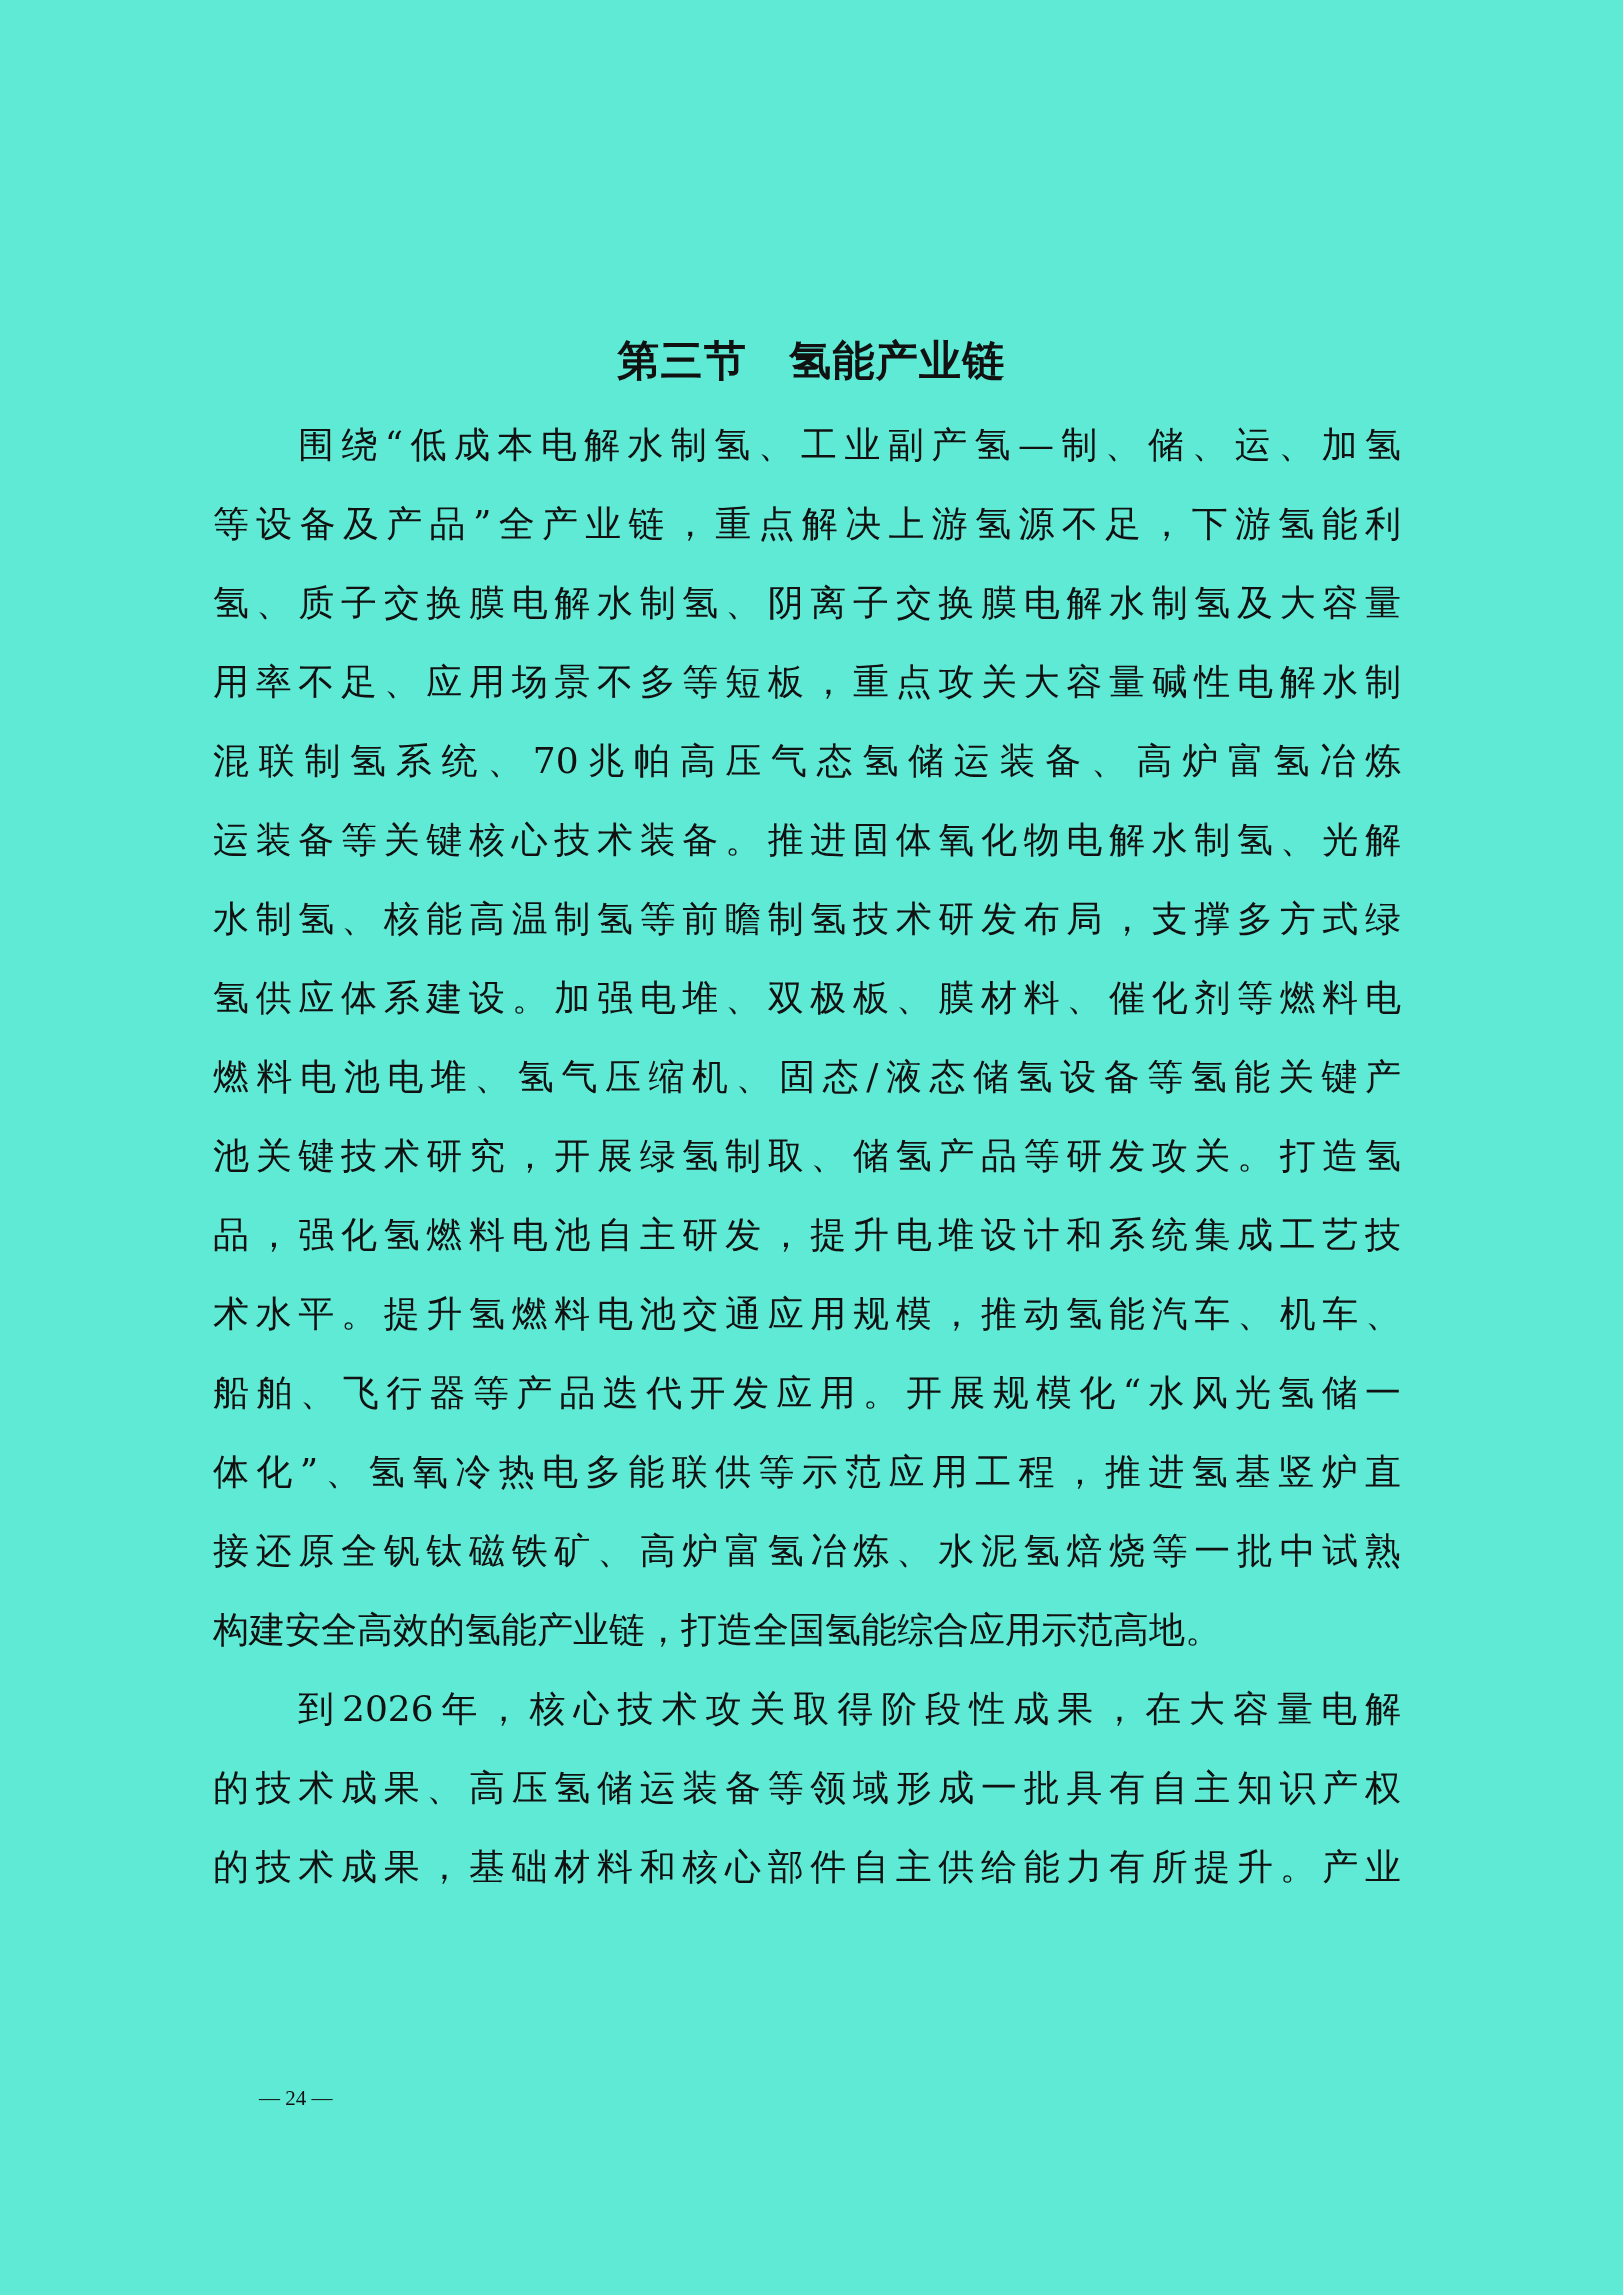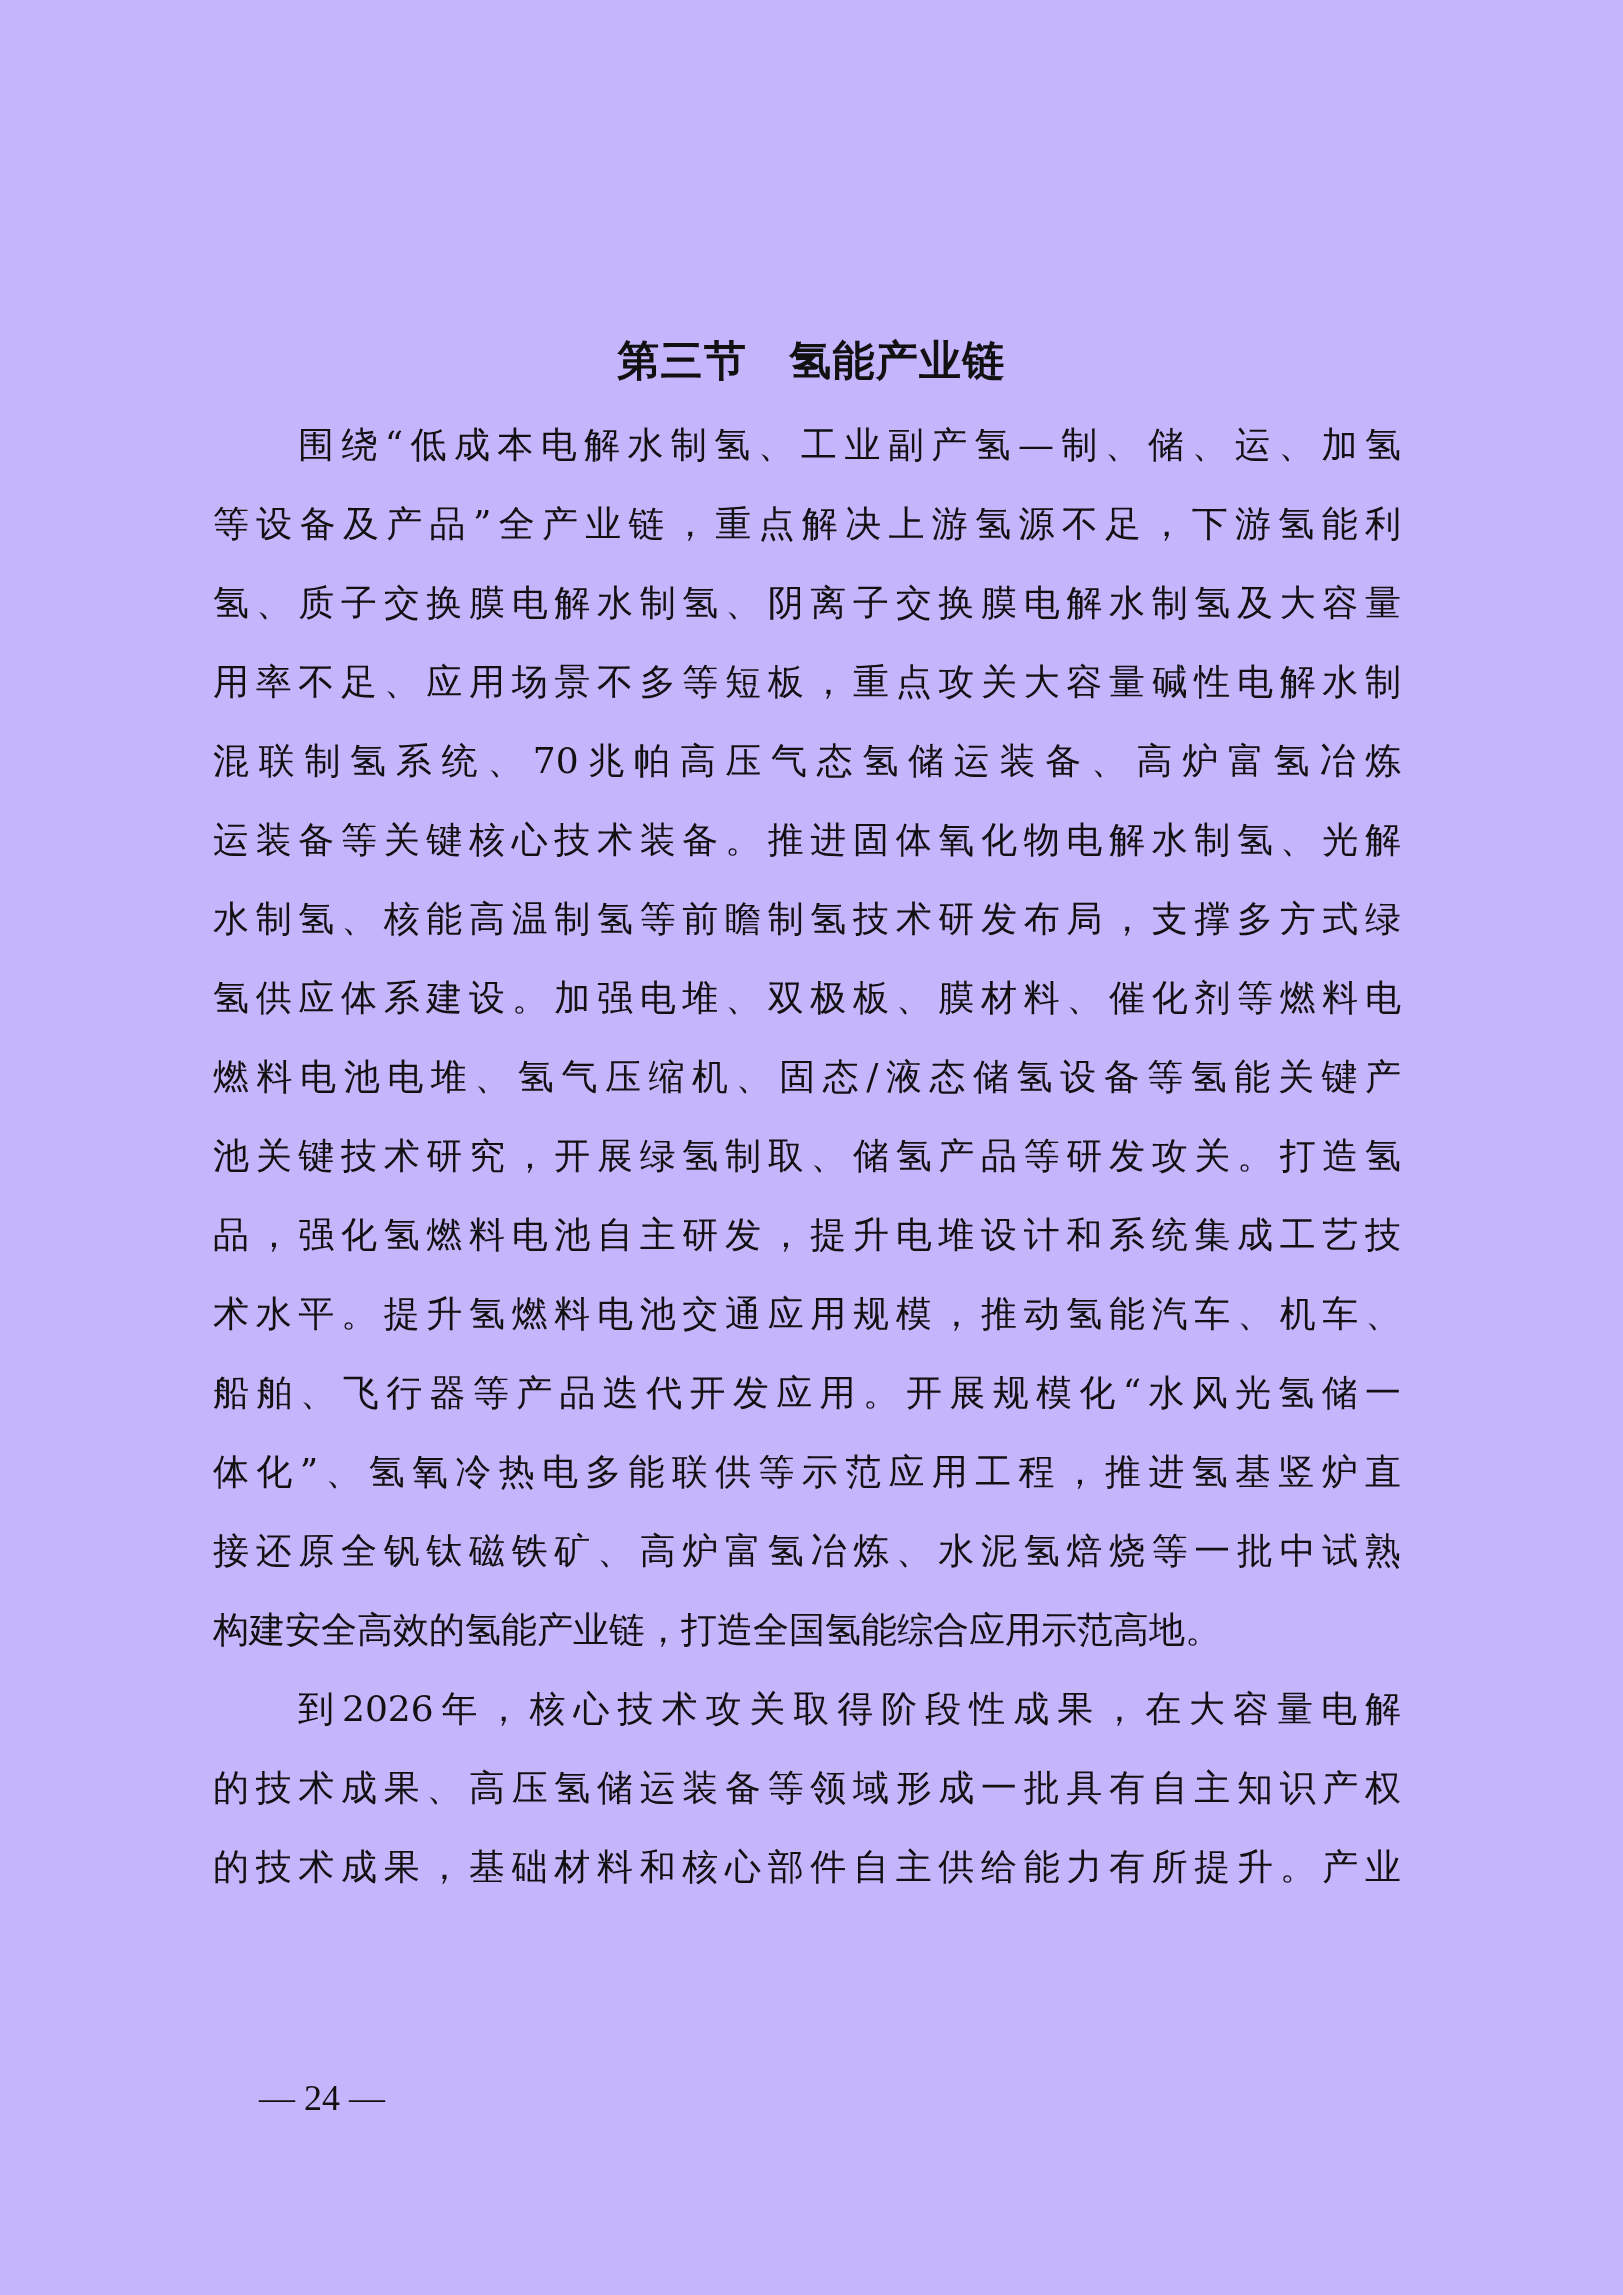--- a/index.html
+++ b/index.html
@@ -1,28 +1,28 @@
 <!DOCTYPE html>
 <html style="font-size:10.5px"><head>
 <meta charset="utf-8">
 <style>
   html, body { margin: 0; padding: 0; background: #ffffff; }
   body { width: 1623px; height: 2295px; position: relative; overflow: hidden;
          font-family: "DejaVu Serif", "Liberation Serif", serif; color: #111; }
-  .page { position: absolute; left: 0; top: 0; width: 1623px; height: 2295px; background: #c4b5fd; }
+  .page { position: absolute; left: 0; top: 0; width: 1623px; height: 2295px; background: #5eead4; }
   .title { position: absolute; left: 0; width: 1623px; top: 331px; text-align: center;
            font-family: "DejaVu Sans", sans-serif; font-weight: bold; font-size: 42px; line-height: 59px;
            letter-spacing: 1.3px; }
   .title .gap { display: inline-block; width: 42px; }
   .body { position: absolute; left: 213px; width: 1188px; top: 405px; }
   .line { height: 79px; line-height: 79px; font-size: 36px; white-space: nowrap;
           text-align: justify; text-align-last: justify; }
   .line.last { text-align-last: left; }
   .line.indent { padding-left: 85px; }
-  .pagenum { position: absolute; left: 259px; top: 2075px; font-size: 36px; line-height: 46px;
+  .pagenum { position: absolute; left: 259px; top: 2075px; font-size: 21px; line-height: 46px;
              font-family: "Liberation Serif", serif; white-space: pre; }
 </style>
 </head>
 <body>
 
 <div class="page">
 
   <div class="title">
     <span>第三节</span><span class="gap"></span><span>氢能产业链</span>
   </div>

